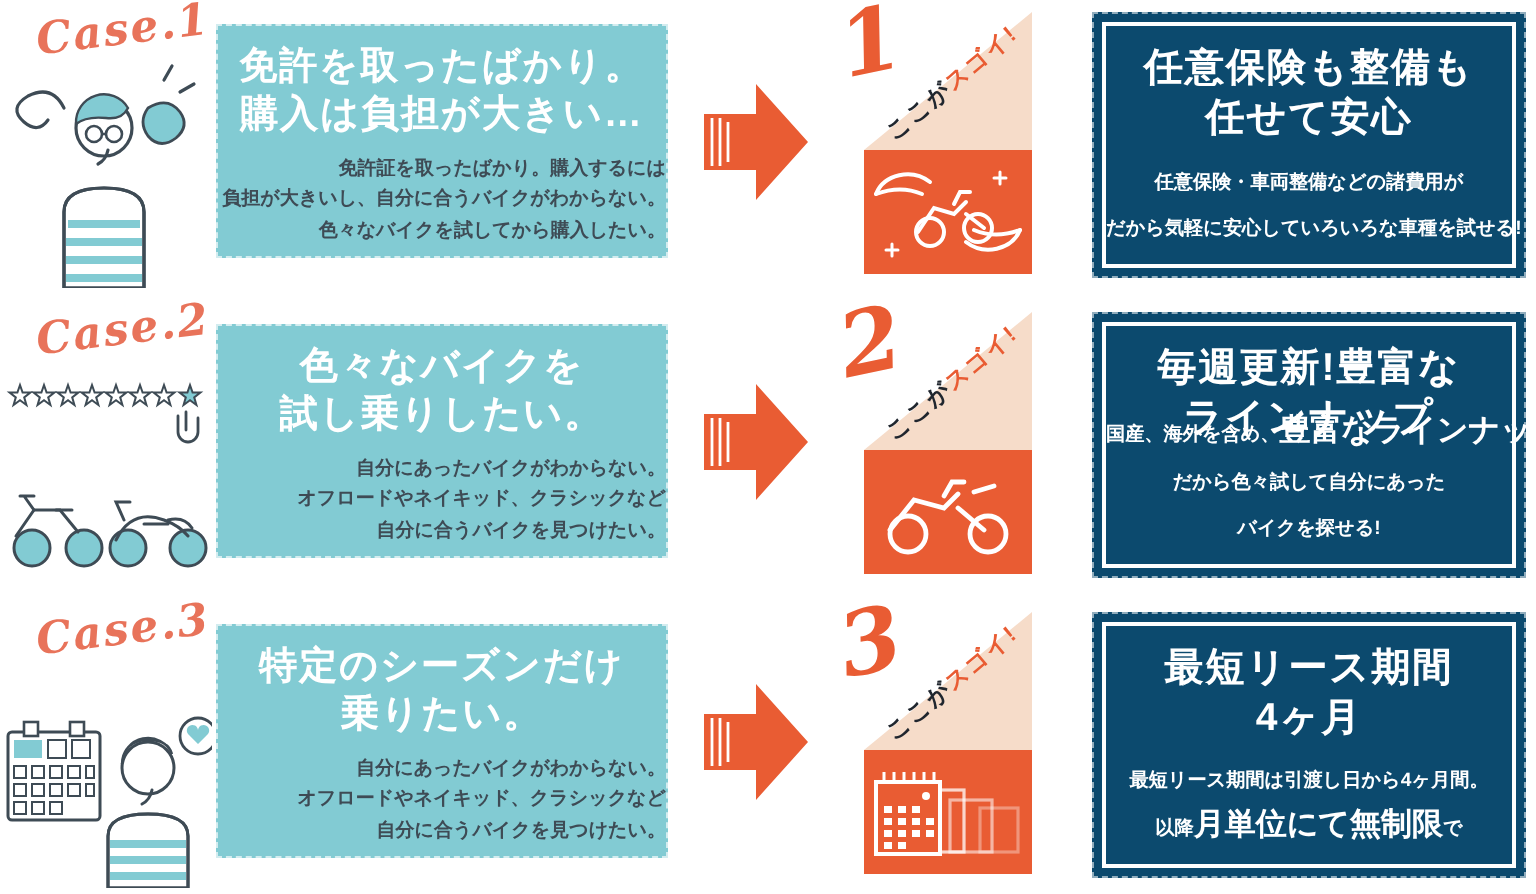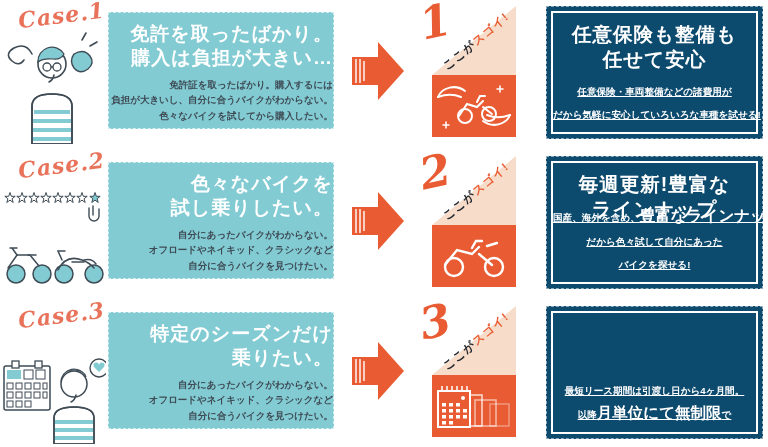--- a/index.html
+++ b/index.html
@@ -10,21 +10,21 @@
 
   
   .case-area { position:absolute; left:2px; top:0; width:104px; height:146px; }
   .case-label { position:absolute; left:16px; top:2px; font-family:"DejaVu Serif", serif;
     font-style:italic; font-weight:bold; font-size:22px; color:#E8735A; transform:rotate(-7deg); letter-spacing:1px; }
   .illust { position:absolute; left:0; top:28px; width:104px; height:116px; }
 
   
   .problem-box { position:absolute; left:108px; top:12px; width:226px; height:117px;
     background:#82CBD3; border:1px dashed rgba(255,255,255,.65); text-align:center; padding-top:9px; }
-  .problem-title { color:#fff; font-weight:bold; font-size:19px; line-height:1.28; letter-spacing:1px;text-align:right; }
+  .problem-title { color:#fff; font-weight:bold; font-size:19px; line-height:1.28; letter-spacing:1px; }
   .problem-title span { display:block; }
   .problem-body { margin-top:6px; color:#3E4B55; font-weight:bold; font-size:9.5px; line-height:1.65; white-space:nowrap; }
   .problem-body span { display:block;text-align:right; }
 
   
   .arrow { position:absolute; left:352px; top:42px; width:52px; height:58px; }
 
   
   .badge { position:absolute; left:432px; top:6px; width:84px; height:131px; }
   .badge-number { position:absolute; left:-12px; top:-10px; font-family:"DejaVu Serif", serif;
@@ -37,21 +37,21 @@
   .badge-iconbox { position:absolute; left:0; top:69px; width:84px; height:62px; background:#E95C33; }
   .badge-iconbox svg { position:absolute; left:0; top:0; }
 
   
   .benefit-box { position:absolute; left:546px; top:6px; width:217px; height:133px;
     background:#0c4a6e; border:1px dashed rgba(255,255,255,.55); }
   .benefit-inner { position:absolute; left:4px; top:4px; right:4px; bottom:4px;
     border:2px solid #fff; text-align:center; color:#fff; }
   .benefit-title { margin-top:9px; font-weight:bold; font-size:19.5px; line-height:1.28; letter-spacing:1px; }
   .benefit-title span { display:block; }
-  .benefit-body { position:absolute; left:0; right:0; bottom:8px; font-weight:bold;text-decoration:underline; }
+  .benefit-body { position:absolute; left:0; right:0; bottom:8px; font-weight:bold; }
   .benefit-line { display:block; line-height:1.45; white-space:nowrap; }
   .seg-sm { font-size:9.6px; }
   .seg-lg { font-size:15.5px; }
 </style>
 </head>
 <body>
 
 <div class="canvas">
 
   <div class="row row-1">
@@ -307,20 +307,24 @@
               <rect x="31" y="40" width="4" height="3.5"></rect>
             <rect x="10" y="46" width="4" height="3.5"></rect>
               <rect x="17" y="46" width="4" height="3.5"></rect>
           </g>
         </svg>
       </div>
     </div>
 
     <div class="benefit-box">
       <div class="benefit-inner">
+        <div class="benefit-title">
+          <span>最短リース期間</span>
+          <span>4ヶ月</span>
+        </div>
         <div class="benefit-body">
           <span class="benefit-line"><span class="seg-sm">最短リース期間は引渡し日から4ヶ月間。</span></span>
           <span class="benefit-line"><span class="seg-sm">以降</span><span class="seg-lg">月単位にて無制限</span><span class="seg-sm">で</span></span>
         </div>
       </div>
     </div>
   </div>
 
 </div>
 

